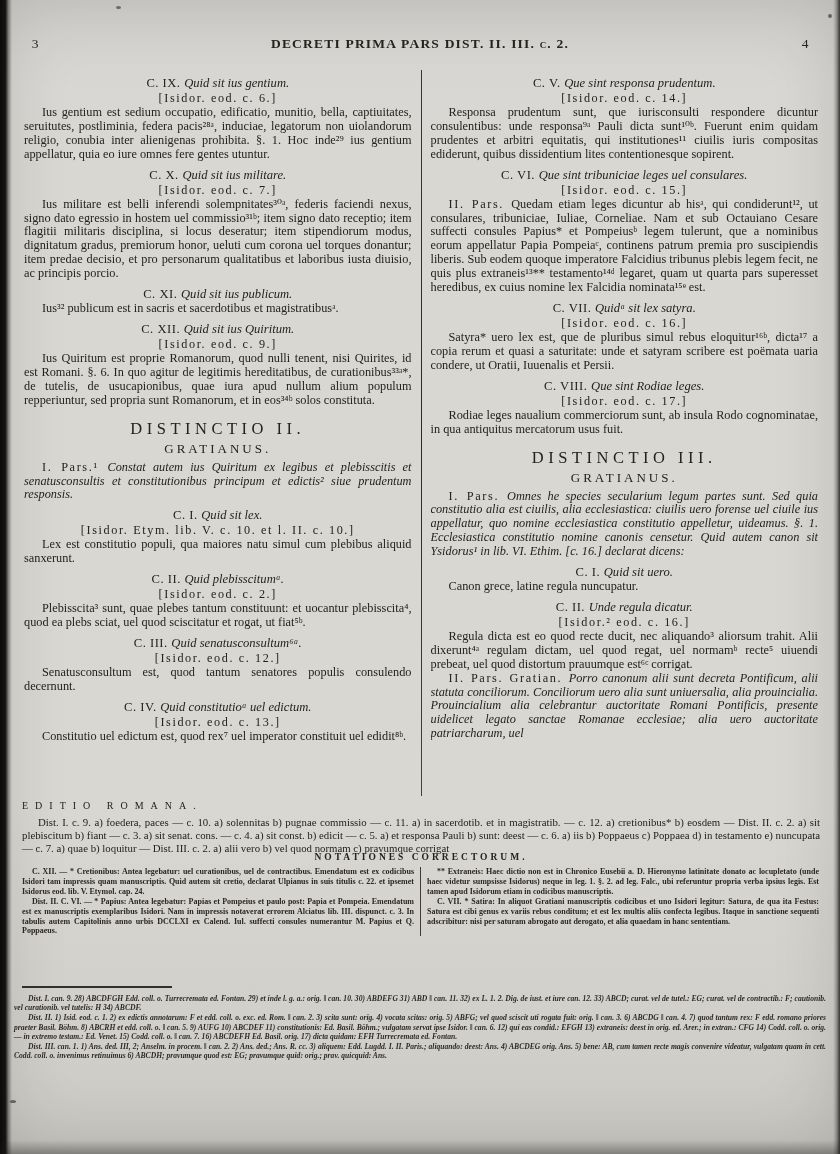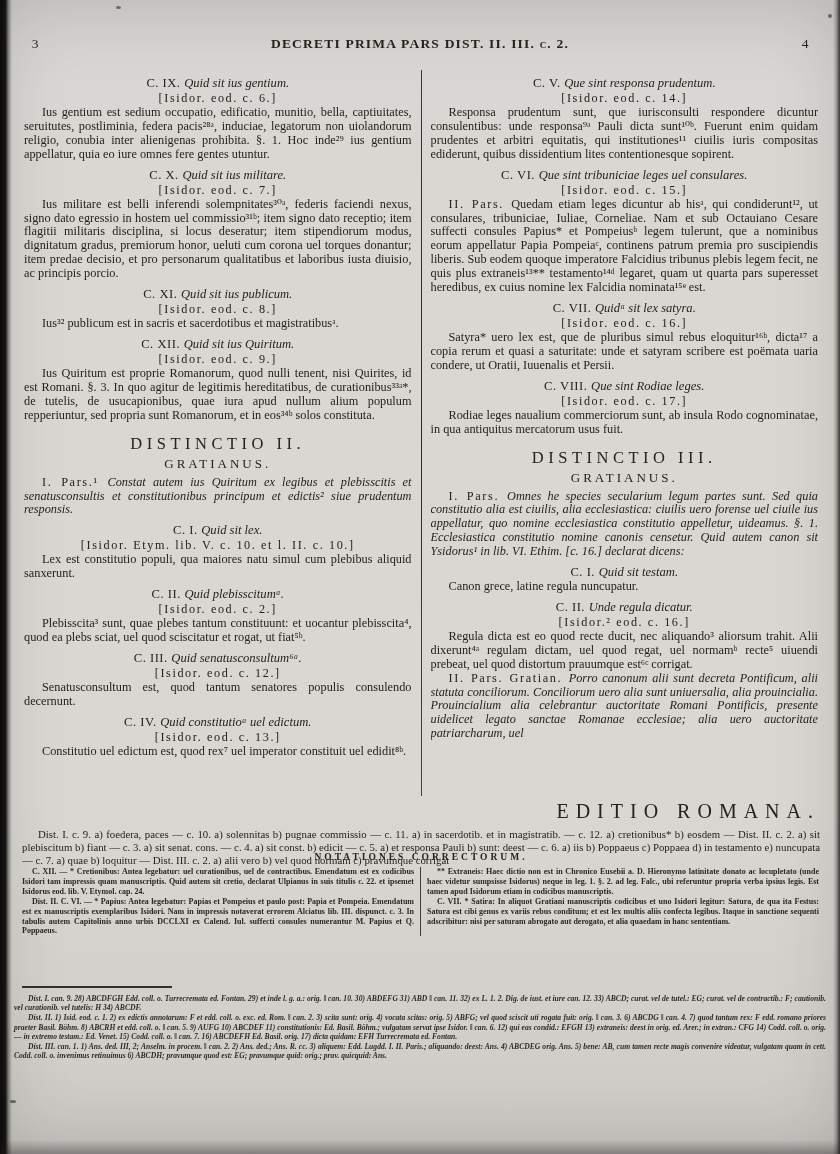--- a/index.html
+++ b/index.html
@@ -40,21 +40,21 @@
   .source{text-align:center;font-size:12.2px;letter-spacing:1.6px;line-height:14px;margin-bottom:1px;}
   .body-p{margin:0;font-size:12.3px;line-height:13.9px;text-align:justify;text-indent:18px;}
   .pars-p{margin:0;font-size:12.3px;line-height:13.9px;text-align:justify;text-indent:18px;}
   .pars-label{letter-spacing:1.6px;}
   .pars-text-italic{font-style:italic;}
   .distinctio{text-align:center;font-size:16.5px;letter-spacing:4.5px;margin-top:12px;margin-bottom:3px;line-height:18px;}
   .gratianus{text-align:center;font-size:13px;letter-spacing:3px;margin-bottom:5px;line-height:15px;}
 
   
   .editio{position:absolute;top:800px;left:22px;width:798px;}
-  .editio-heading{text-align:right;font-size:20px;letter-spacing:7px;margin:0 0 5px 0;}
+  .editio-heading{text-align:left;font-size:10px;letter-spacing:7px;margin:0 0 5px 0;}
   .editio-text{margin:0;font-size:10.8px;line-height:13.2px;text-align:justify;text-indent:16px;}
 
   
   .nota{position:absolute;top:852px;left:22px;width:798px;}
   .nota-heading{text-align:center;font-size:9.5px;letter-spacing:3px;font-weight:bold;margin:0 0 5px 0;}
   .nota-cols{display:flex;}
   .nota-col{width:392px;overflow:hidden;}
   .nota-col-left{margin-right:6px;}
   .nota-col-right{margin-left:6px;}
   .nota-divider{width:1px;background:#403b35;}
@@ -85,25 +85,24 @@
 
   <div class="cols">
     <div class="col col-left">
         <div class="chap"><span class="chap-num">C. IX.  </span><span class="chap-title">Quid sit ius gentium.</span></div>
         <div class="source">[Isidor. eod. c. 6.]</div>
         <p class="body-p">Ius gentium est sedium occupatio, edificatio, munitio, bella, captiuitates, seruitutes, postliminia, federa pacis²⁸ᵃ, induciae, legatorum non uiolandorum religio, conubia inter alienigenas prohibita. §. 1. Hoc inde²⁹ ius gentium appellatur, quia eo iure omnes fere gentes utuntur.</p>
         <div class="chap"><span class="chap-num">C. X.  </span><span class="chap-title">Quid sit ius militare.</span></div>
         <div class="source">[Isidor. eod. c. 7.]</div>
         <p class="body-p">Ius militare est belli inferendi solempnitates³⁰ᵃ, federis faciendi nexus, signo dato egressio in hostem uel commissio³¹ᵇ; item signo dato receptio; item flagitii militaris disciplina, si locus deseratur; item stipendiorum modus, dignitatum gradus, premiorum honor, ueluti cum corona uel torques donantur; item predae decisio, et pro personarum qualitatibus et laboribus iusta diuisio, ac principis porcio.</p>
         <div class="chap"><span class="chap-num">C. XI.  </span><span class="chap-title">Quid sit ius publicum.</span></div>
-        <div class="source">[Isidor. eod. c. 8.]</div>
         <p class="body-p">Ius³² publicum est in sacris et sacerdotibus et magistratibusᵃ.</p>
         <div class="chap"><span class="chap-num">C. XII.  </span><span class="chap-title">Quid sit ius Quiritum.</span></div>
         <div class="source">[Isidor. eod. c. 9.]</div>
-        <p class="body-p">Ius Quiritum est proprie Romanorum, quod nulli tenent, nisi Quirites, id est Romani. §. 3. In quo agitur de legitimis hereditatibus, de curationibus³³ᵃ*, de tutelis, de usucapionibus, quae iura apud nullum alium populum repperiuntur, sed propria sunt Romanorum, et in eos³⁴ᵇ solos constituta.</p>
+        <p class="body-p">Ius Quiritum est proprie Romanorum, quod nulli tenent, nisi Quirites, id est Romani. §. 6. In quo agitur de legitimis hereditatibus, de curationibus³³ᵃ*, de tutelis, de usucapionibus, quae iura apud nullum alium populum repperiuntur, sed propria sunt Romanorum, et in eos³⁴ᵇ solos constituta.</p>
         <div class="distinctio">DISTINCTIO II.</div>
         <div class="gratianus">GRATIANUS.</div>
         <p class="pars-p"><span class="pars-label">I. Pars.¹  </span><span class="pars-text-italic">Constat autem ius Quiritum ex legibus et plebisscitis et senatusconsultis et constitutionibus principum et edictis² siue prudentum responsis.</span></p>
         <div class="chap"><span class="chap-num">C. I.  </span><span class="chap-title">Quid sit lex.</span></div>
         <div class="source">[Isidor. Etym. lib. V. c. 10. et l. II. c. 10.]</div>
         <p class="body-p">Lex est constitutio populi, qua maiores natu simul cum plebibus aliquid sanxerunt.</p>
         <div class="chap"><span class="chap-num">C. II.  </span><span class="chap-title">Quid plebisscitumᵃ.</span></div>
         <div class="source">[Isidor. eod. c. 2.]</div>
         <p class="body-p">Plebisscita³ sunt, quae plebes tantum constituunt: et uocantur plebisscita⁴, quod ea plebs sciat, uel quod sciscitatur et rogat, ut fiat⁵ᵇ.</p>
         <div class="chap"><span class="chap-num">C. III.  </span><span class="chap-title">Quid senatusconsultum⁶ᵃ.</span></div>
@@ -123,21 +122,21 @@
         <p class="pars-p"><span class="pars-label">II. Pars.  </span><span>Quedam etiam leges dicuntur ab hisᵃ, qui condiderunt¹², ut consulares, tribuniciae, Iuliae, Corneliae. Nam et sub Octauiano Cesare suffecti consules Papius* et Pompeiusᵇ legem tulerunt, que a nominibus eorum appellatur Papia Pompeiaᶜ, continens patrum premia pro suscipiendis liberis. Sub eodem quoque imperatore Falcidius tribunus plebis legem fecit, ne quis plus extraneis¹³** testamento¹⁴ᵈ legaret, quam ut quarta pars superesset heredibus, ex cuius nomine lex Falcidia nominata¹⁵ᵉ est.</span></p>
         <div class="chap"><span class="chap-num">C. VII.  </span><span class="chap-title">Quidᵃ sit lex satyra.</span></div>
         <div class="source">[Isidor. eod. c. 16.]</div>
         <p class="body-p">Satyra* uero lex est, que de pluribus simul rebus eloquitur¹⁶ᵇ, dicta¹⁷ a copia rerum et quasi a saturitate: unde et satyram scribere est poëmata uaria condere, ut Oratii, Iuuenalis et Persii.</p>
         <div class="chap"><span class="chap-num">C. VIII.  </span><span class="chap-title">Que sint Rodiae leges.</span></div>
         <div class="source">[Isidor. eod. c. 17.]</div>
         <p class="body-p">Rodiae leges naualium commerciorum sunt, ab insula Rodo cognominatae, in qua antiquitus mercatorum usus fuit.</p>
         <div class="distinctio">DISTINCTIO III.</div>
         <div class="gratianus">GRATIANUS.</div>
         <p class="pars-p"><span class="pars-label">I. Pars.  </span><span class="pars-text-italic">Omnes he species secularium legum partes sunt. Sed quia constitutio alia est ciuilis, alia ecclesiastica: ciuilis uero forense uel ciuile ius appellatur, quo nomine ecclesiastica constitutio appelletur, uideamus. §. 1. Ecclesiastica constitutio nomine canonis censetur. Quid autem canon sit Ysidorus¹ in lib. VI. Ethim. [c. 16.] declarat dicens:</span></p>
-        <div class="chap"><span class="chap-num">C. I.  </span><span class="chap-title">Quid sit testam.</span></div>
+        <div class="chap"><span class="chap-num">C. I.  </span><span class="chap-title">Quid sit uero.</span></div>
         <p class="body-p">Canon grece, latine regula nuncupatur.</p>
         <div class="chap"><span class="chap-num">C. II.  </span><span class="chap-title">Unde regula dicatur.</span></div>
         <div class="source">[Isidor.² eod. c. 16.]</div>
         <p class="body-p">Regula dicta est eo quod recte ducit, nec aliquando³ aliorsum trahit. Alii dixerunt⁴ᵃ regulam dictam, uel quod regat, uel normamᵇ recte⁵ uiuendi prebeat, uel quod distortum prauumque est⁶ᶜ corrigat.</p>
         <p class="pars-p"><span class="pars-label">II. Pars. Gratian.  </span><span class="pars-text-italic">Porro canonum alii sunt decreta Pontificum, alii statuta conciliorum. Conciliorum uero alia sunt uniuersalia, alia prouincialia. Prouincialium alia celebrantur auctoritate Romani Pontificis, presente uidelicet legato sanctae Romanae ecclesiae; alia uero auctoritate patriarcharum, uel</span></p>
       </div>
   </div>
 
   <div class="editio">
     <div class="editio-heading">EDITIO ROMANA.</div>

